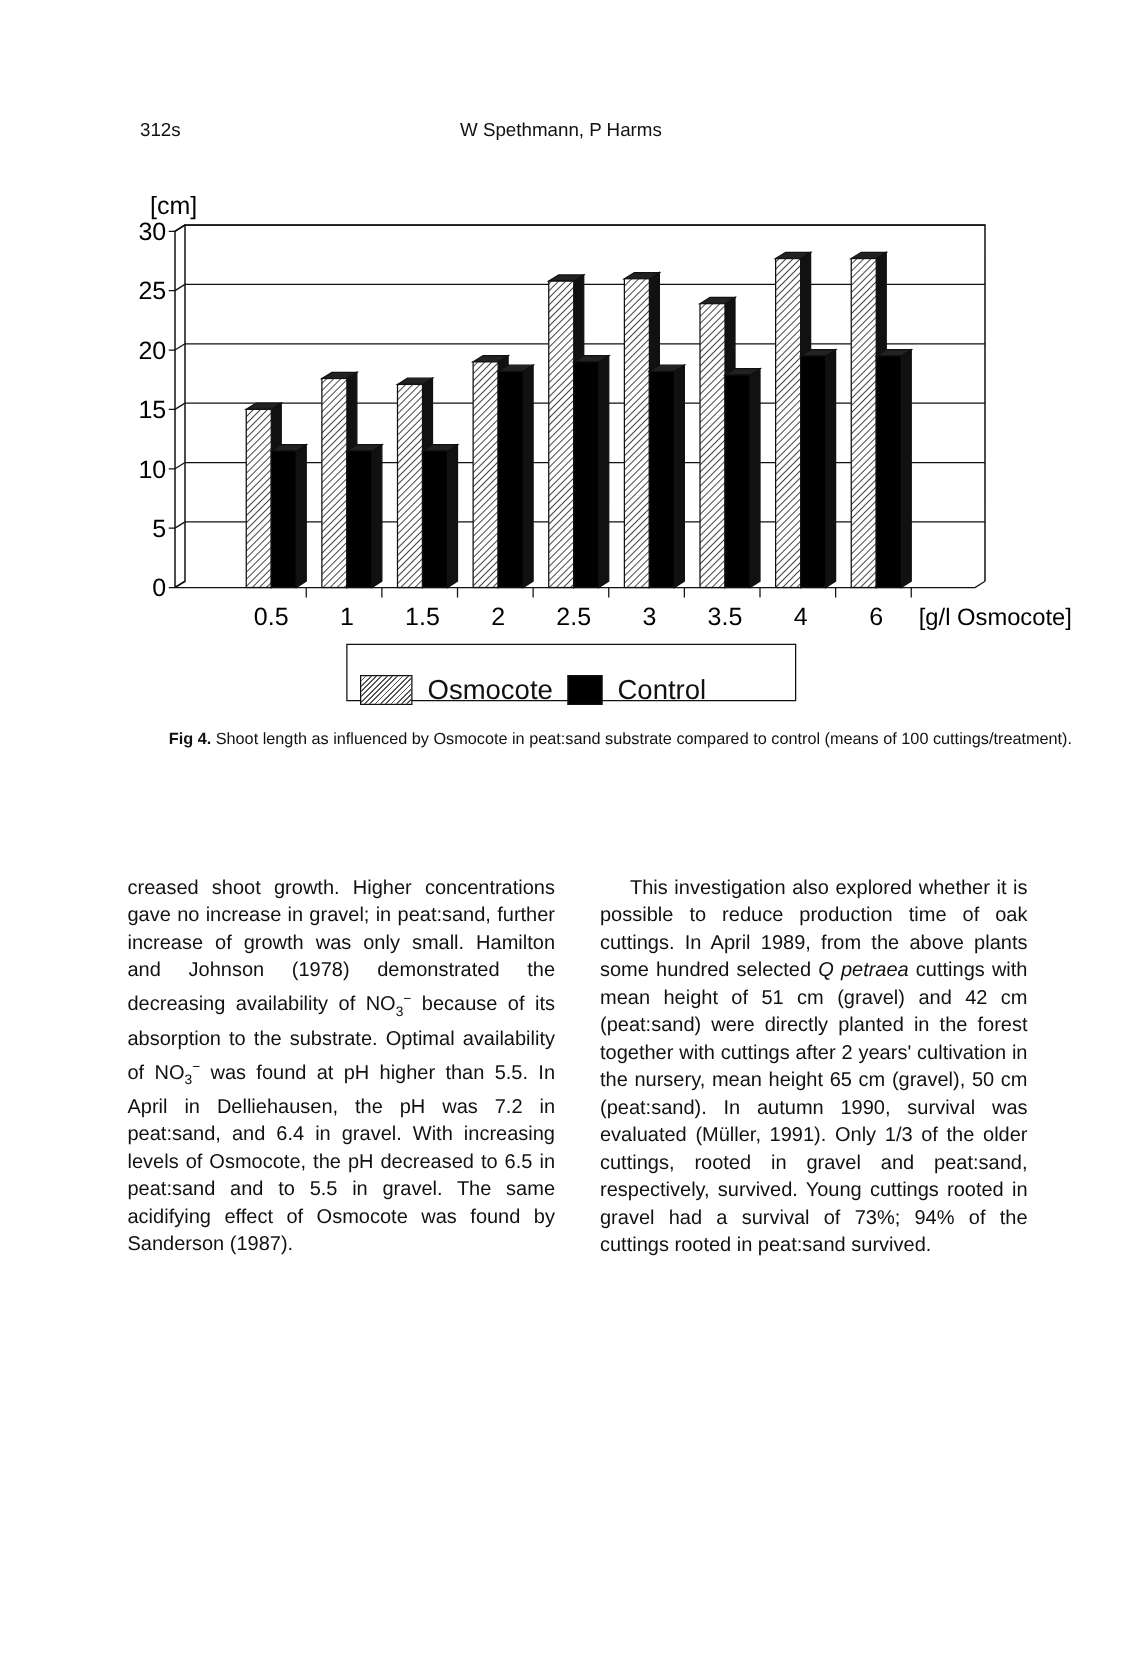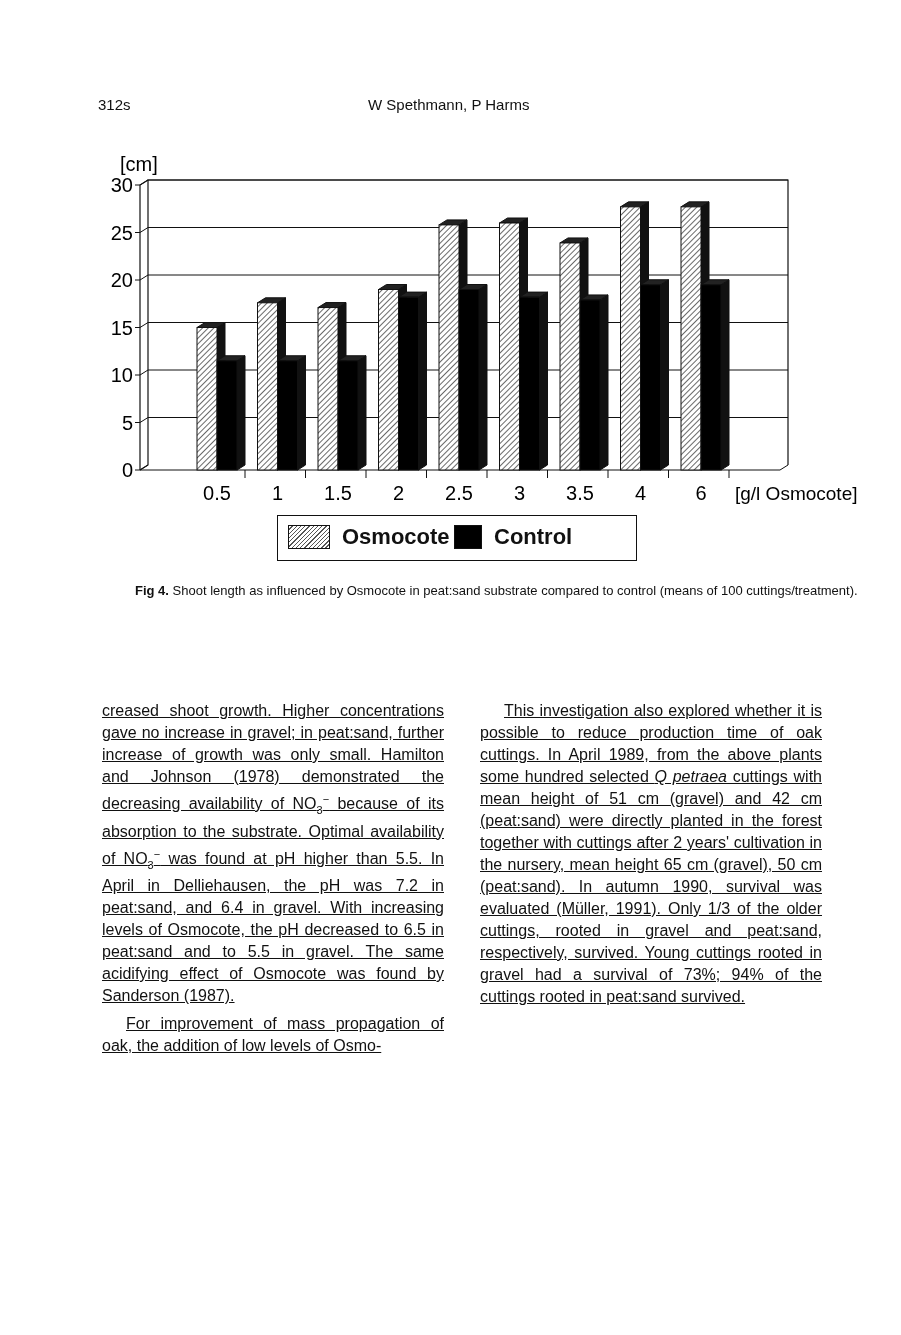--- a/index.html
+++ b/index.html
@@ -1,32 +1,32 @@
 <!DOCTYPE html>
 <html><head>
 <meta charset="utf-8">
 <style>
   html,body{margin:0;padding:0;background:#fff;}
   body{width:901px;height:1335px;position:relative;font-family:"Liberation Sans",sans-serif;color:#111;overflow:hidden;}
   .hdr{position:absolute;top:96px;font-size:15px;}
-  .hdr.left{left:98px;}
+  .hdr.left{left:112px;}
   .hdr.center{left:368px;}
   #chart{position:absolute;left:90px;top:140px;}
   .caption{position:absolute;left:102px;top:582px;width:725px;font-size:13px;line-height:17px;padding-left:33px;}
   .caption b{font-weight:bold;}
   .col{position:absolute;top:700px;width:342px;font-size:16px;line-height:22px;text-align:justify;}
   .col.left{left:102px;}
   .col.right{left:480px;}
-  .col p{margin:0 0 6px 0;text-decoration:underline;}
+  .col p{margin:0 0 6px 0;}
   .col p.indent{text-indent:24px;}
   .col p.noindent{text-indent:0;}
   sub{font-size:11px;}
   sup{font-size:11px;}
   .legend{position:absolute;left:277px;top:515px;width:360px;height:46px;border:1px solid #111;box-sizing:border-box;}
-  .leg-item{position:absolute;top:8px;display:flex;align-items:center;font-size:22px;font-weight:bold;}
+  .leg-item{position:absolute;top:23px;display:flex;align-items:center;font-size:22px;}
   .sw{width:42px;height:24px;margin-right:12px;border:1px solid #111;box-sizing:border-box;}
   .sw.hatch{background:repeating-linear-gradient(135deg,#fff 0 2px,#555 2px 3px);}
   .sw.solid{background:#000;width:28px;}
 </style>
 </head>
 <body>
 
 <div>
   <span class="hdr left">312s</span>
   <span class="hdr center">W Spethmann, P Harms</span>
@@ -161,18 +161,17 @@
     <span>Control</span>
   </div>
 </div>
 
 <div class="caption">
   <b>Fig 4.</b><span> Shoot length as influenced by Osmocote in peat:sand substrate compared to control (means of 100 cuttings/treatment).</span>
 </div>
 
 <div class="col left">
   <p class="noindent"><span>creased shoot growth. Higher concentrations gave no increase in gravel; in peat:sand, further increase of growth was only small. Hamilton and Johnson (1978) demonstrated the decreasing availability of NO</span><sub>3</sub><sup>−</sup><span> because of its absorption to the substrate. Optimal availability of NO</span><sub>3</sub><sup>−</sup><span> was found at pH higher than 5.5. In April in Dellieh­ausen, the pH was 7.2 in peat:sand, and 6.4 in gravel. With increasing levels of Osmocote, the pH decreased to 6.5 in peat:sand and to 5.5 in gravel. The same acidifying effect of Osmocote was found by Sanderson (1987).</span></p>
-  <p class="indent"><span>For improvement of mass propagation of oak, the addition of low levels of Osmo-</span></p>
 </div>
 
 <div class="col right">
   <p class="indent"><span>This investigation also explored whether it is possible to reduce production time of oak cuttings. In April 1989, from the above plants some hundred selected </span><i>Q petraea</i><span> cuttings with mean height of 51 cm (gravel) and 42 cm (peat:sand) were directly planted in the forest together with cuttings after 2 years' cultivation in the nursery, mean height 65 cm (gravel), 50 cm (peat:sand). In autumn 1990, survival was evaluated (Müller, 1991). Only 1/3 of the older cuttings, rooted in gravel and peat:sand, respectively, survived. Young cuttings rooted in gravel had a survival of 73%; 94% of the cuttings rooted in peat:sand survived.</span></p>
 </div>
 
 </body></html>

